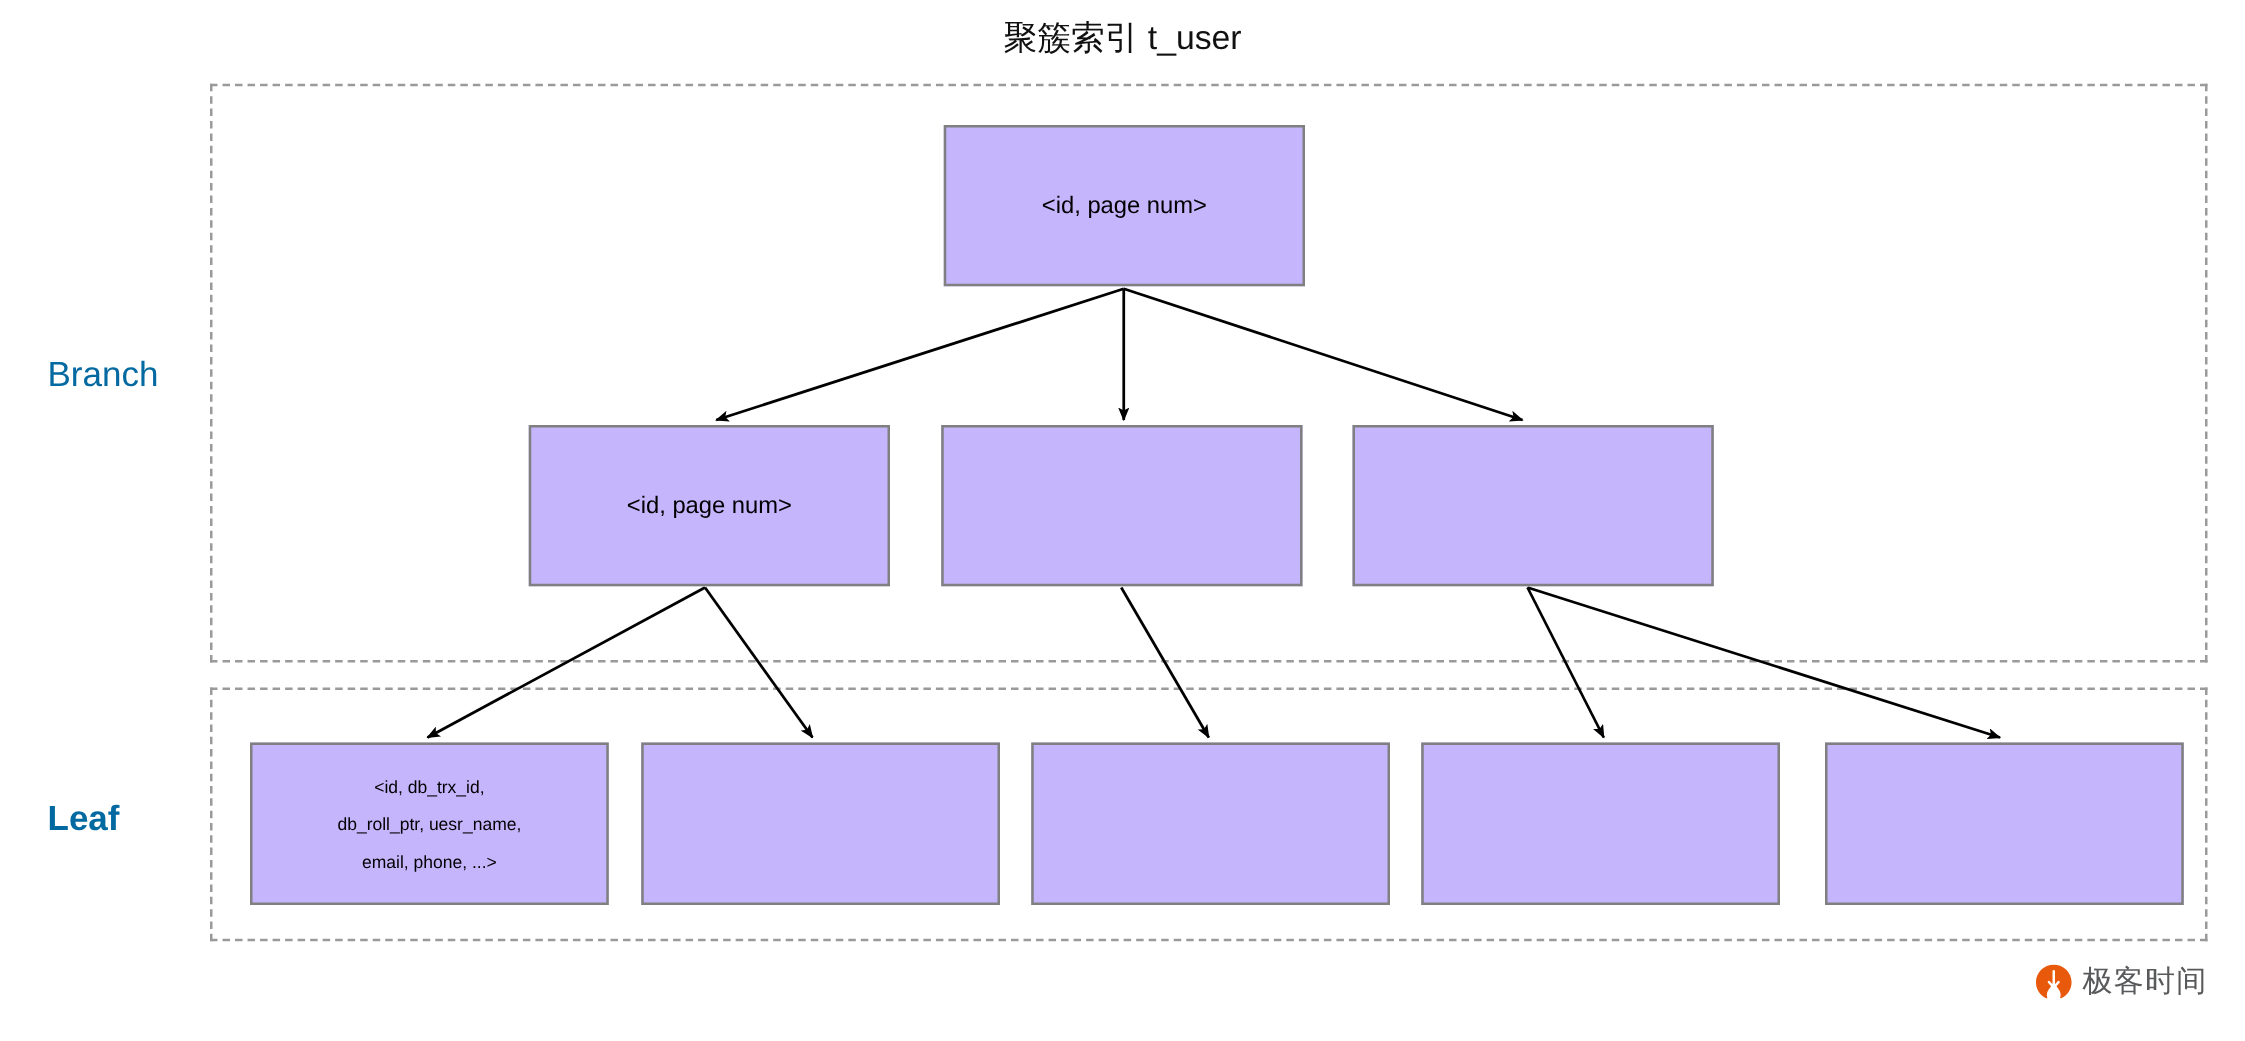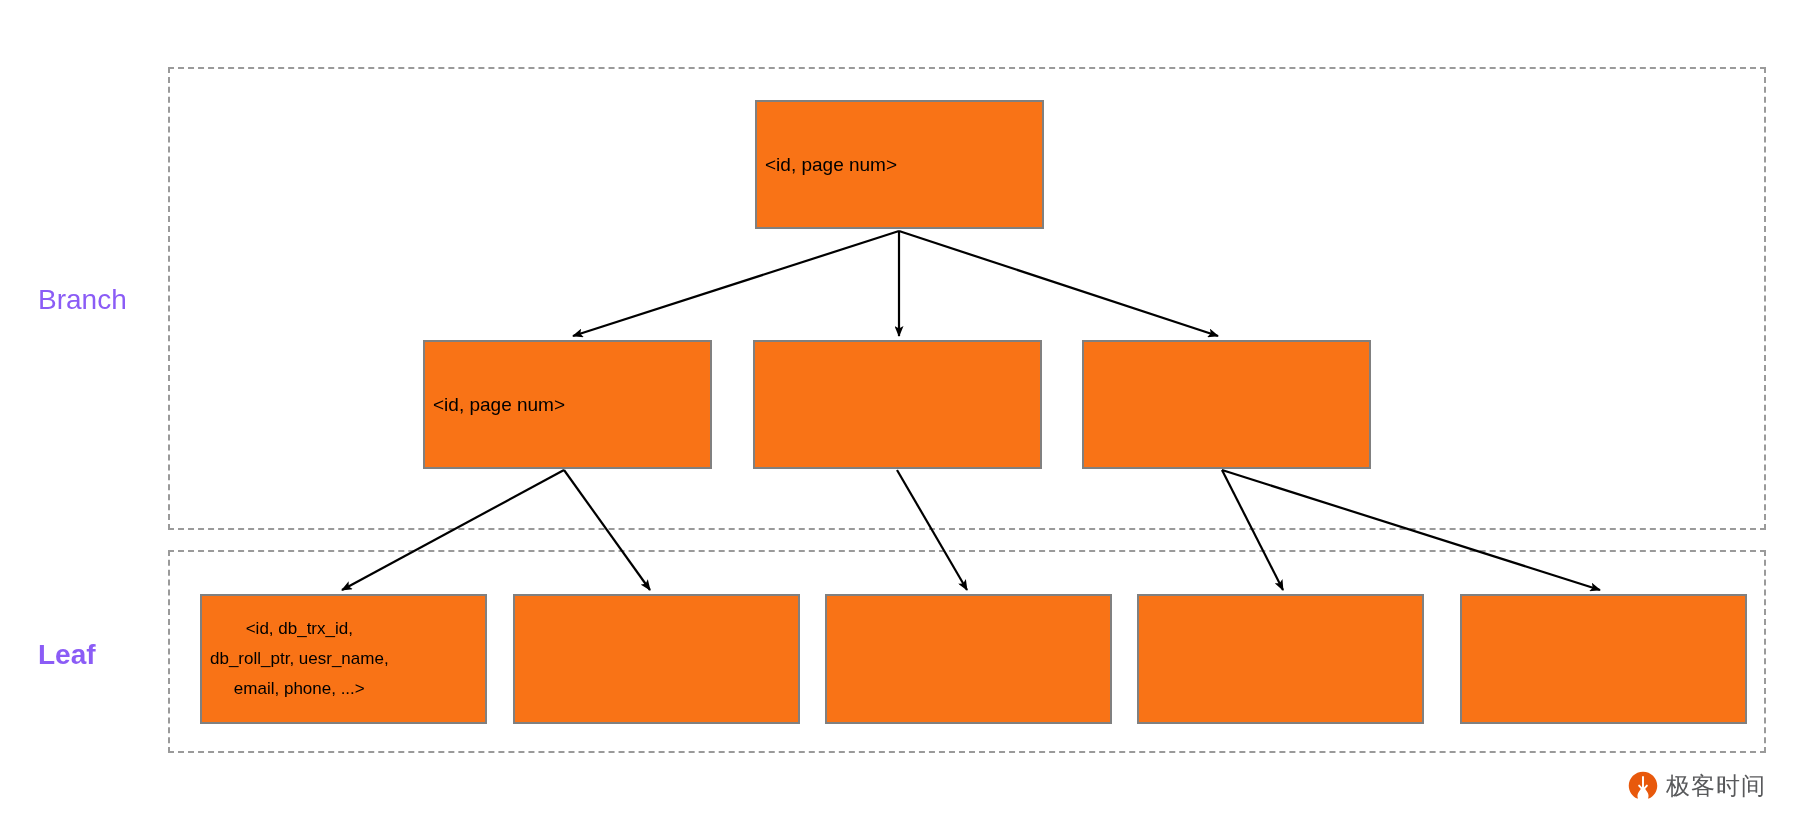--- a/index.html
+++ b/index.html
@@ -40,33 +40,34 @@
     background: transparent;
   }
   #branch-region { left: 168px; top: 67px;  width: 1598px; height: 463px; }
   #leaf-region   { left: 168px; top: 550px; width: 1598px; height: 203px; }
 
   
   .level-label {
     position: absolute;
     font-size: 28px;
     line-height: 34px;
-    color: #8b5cf6;
+    color: #0369a1;
     white-space: pre;
   }
   #label-branch { left: 38px; top: 283px; }
   #label-leaf   { left: 38px; top: 638px; font-weight: bold; }
 
   
   .node {
     position: absolute;
     border: 2px solid #808080;
-    background: #f97316;
+    background: #c4b5fd;
     display: flex;
     align-items: center;
+    justify-content: center;
     text-align: center;
     font-size: 19px;
     line-height: 29px;
     color: #000000;
     padding: 4px 8px;
     white-space: pre-line;
   }
 
   
   #node-root { left: 755px; top: 100px; width: 289px; height: 129px; }
@@ -77,21 +78,21 @@
   #node-branch-3 { left: 1082px; top: 340px; width: 289px; height: 129px; }
 
   
   #node-leaf-1 { left: 200px;  top: 594px; width: 287px; height: 130px; }
   #node-leaf-2 { left: 513px;  top: 594px; width: 287px; height: 130px; }
   #node-leaf-3 { left: 825px;  top: 594px; width: 287px; height: 130px; }
   #node-leaf-4 { left: 1137px; top: 594px; width: 287px; height: 130px; }
   #node-leaf-5 { left: 1460px; top: 594px; width: 287px; height: 130px; }
 
   .node-text { display: block; }
-  .node.leaf-detail .node-text { font-size: 17px; line-height: 30px; }
+  .node.leaf-detail .node-text { font-size: 14px; line-height: 30px; }
 
   
   #arrow-layer {
     position: absolute;
     left: 0; top: 0;
     width: 1796px; height: 833px;
     pointer-events: none;
   }
 
   
@@ -112,20 +113,21 @@
     color: #58595b;
     letter-spacing: 1px;
     white-space: pre;
   }
 </style>
 </head>
 <body>
 
 <div id="canvas">
 
+  <div id="diagram-title">聚簇索引 t_user</div>
 
   <div class="level-region" id="branch-region"></div>
   <div class="level-region" id="leaf-region"></div>
 
   <div class="level-label" id="label-branch">Branch</div>
   <div class="level-label" id="label-leaf">Leaf</div>
 
   <svg id="arrow-layer" viewBox="0 0 1796 833" width="1796" height="833">
     <defs>
       <marker id="arrowhead" markerWidth="11" markerHeight="9" refX="10" refY="4.5" orient="auto" markerUnits="userSpaceOnUse">

